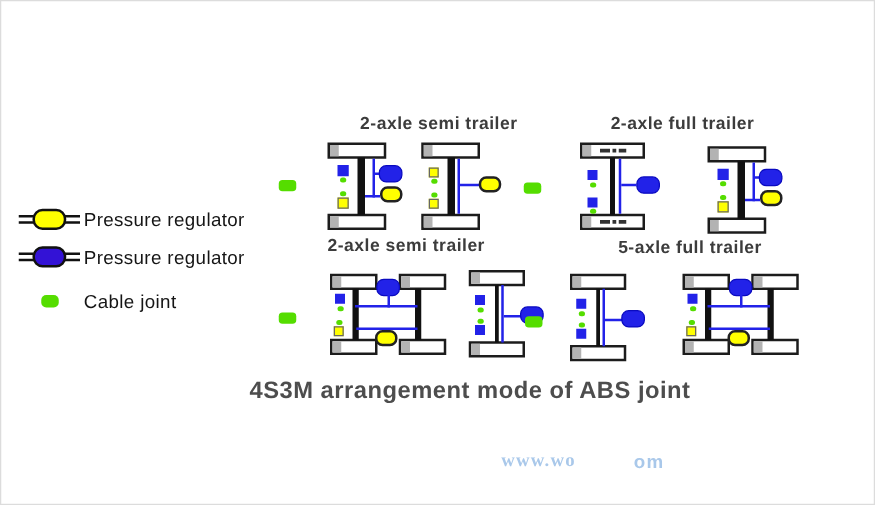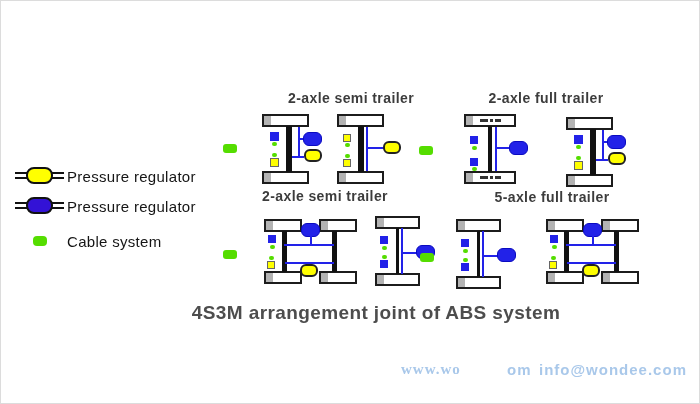--- a/index.html
+++ b/index.html
@@ -91,21 +91,21 @@
       <span class="reg-block" style="background:#3312d6;"></span>
       <span class="sideline" style="left:37px;top:7px;"></span>
       <span class="sideline" style="left:37px;top:12px;"></span>
     </span>
     <span class="legend-label">Pressure regulator</span>
   </div>
   <div class="legend-row r3">
     <span class="legend-iconbox">
       <span class="cj-blob" style="background:#55dd00;"></span>
     </span>
-    <span class="legend-label">Cable system</span>
+    <span class="legend-label">Cable joint</span>
   </div>
 
   <div class="gtitle gt0">2-axle semi trailer</div>
   <div class="gtitle gt1">2-axle full trailer</div>
   <div class="gtitle gt2">2-axle semi trailer</div>
   <div class="gtitle gt3">5-axle full trailer</div>
 
   <div id="diagram-layer" class="abs" style="left:0;top:0;width:700px;height:404px;">
       <div style="position: absolute; left: 261px; top: 113px; width: 120px; height: 80px;">
         <div style="position: absolute; left: 0px; top: 0px; width: 47px; height: 13px; background: rgb(255, 255, 255); border: 2px solid rgb(28, 28, 28); box-sizing: border-box;">
@@ -262,18 +262,17 @@
         <div style="position: absolute; left: 6px; top: 26px; width: 5px; height: 4px; background: rgb(85, 221, 0); border-radius: 2px;"></div>
         <div style="position: absolute; left: 5px; top: 37px; width: 5px; height: 4px; background: rgb(85, 221, 0); border-radius: 2px;"></div>
         <div style="position: absolute; left: 3px; top: 42px; width: 8px; height: 8px; background: rgb(255, 255, 0); border: 1px solid rgb(102, 102, 102); box-sizing: border-box;"></div>
       </div>
       <div style="position: absolute; left: 222px; top: 143px; width: 14px; height: 9px; background: rgb(85, 221, 0); border-radius: 3px;"></div>
       <div style="position: absolute; left: 418px; top: 145px; width: 14px; height: 9px; background: rgb(85, 221, 0); border-radius: 3px;"></div>
       <div style="position: absolute; left: 222px; top: 249px; width: 14px; height: 9px; background: rgb(85, 221, 0); border-radius: 3px;"></div>
       <div style="position: absolute; left: 419px; top: 252px; width: 14px; height: 9px; background: rgb(85, 221, 0); border-radius: 3px;"></div>
     </div>
 
-  <div class="caption">4S3M arrangement joint of ABS system</div>
+  <div class="caption">4S3M arrangement mode of ABS joint</div>
 
   <span class="wm wm0">www.wo</span>
   <span class="wm wm1">om</span>
-  <span class="wm wm2">info@wondee.com</span>
 </div>
 
 </body></html>

